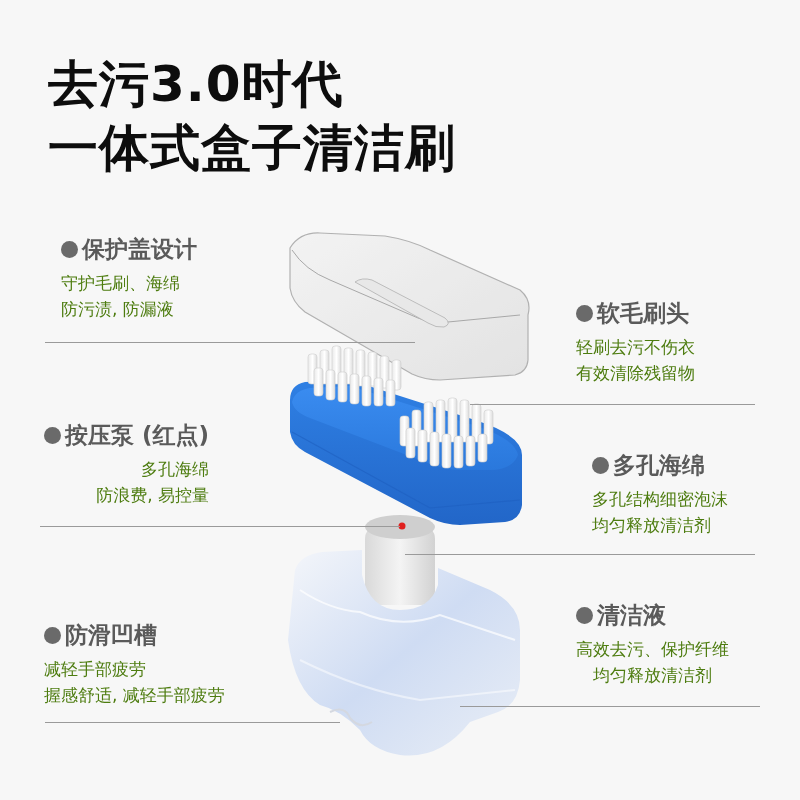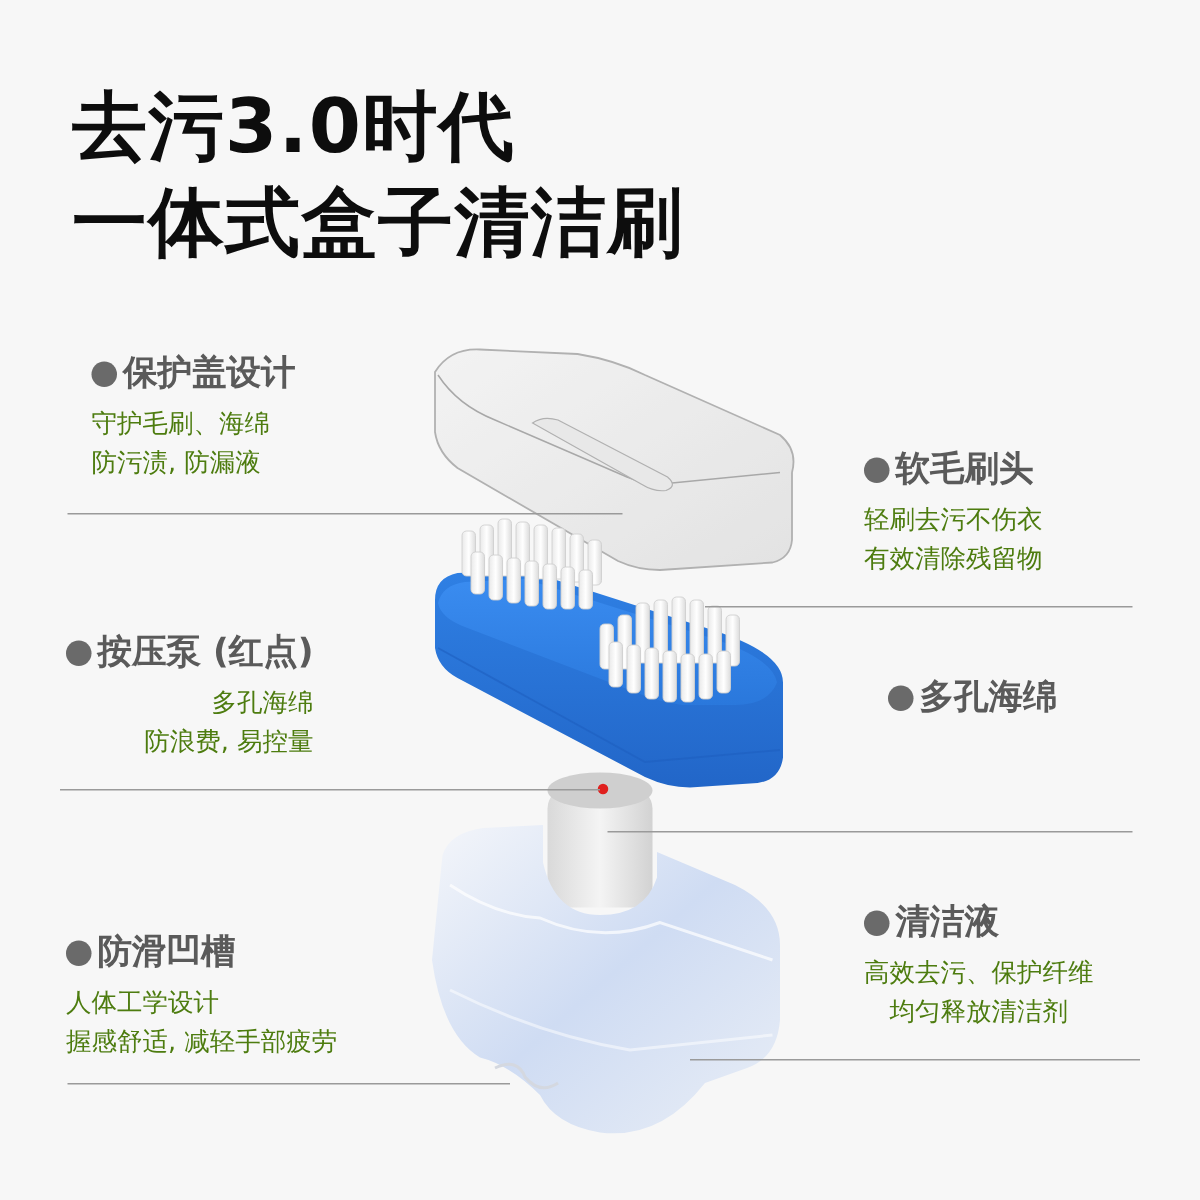--- a/index.html
+++ b/index.html
@@ -164,41 +164,45 @@
     <div>防浪费, 易控量</div>
   </div>
 </div>
 
 <div class="feature" style="left:44px; top:620px;">
   <div class="heading">
       <span class="dot"></span>
       <span>防滑凹槽</span>
     </div>
   <div class="desc">
-    <div>人体工学设计</div>
+    <div>减轻手部疲劳</div>
     <div>握感舒适, 减轻手部疲劳</div>
   </div>
 </div>
 
 <div class="feature" style="left:576px; top:298px;">
   <div class="heading">
       <span class="dot"></span>
       <span>软毛刷头</span>
     </div>
   <div class="desc">
     <div>轻刷去污不伤衣</div>
     <div>有效清除残留物</div>
   </div>
 </div>
 
 <div class="feature" style="left:576px; top:450px;margin-left:16px;">
   <div class="heading">
       <span class="dot"></span>
       <span>多孔海绵</span>
     </div>
+  <div class="desc">
+    <div>多孔结构细密泡沫</div>
+    <div>均匀释放清洁剂</div>
+  </div>
 </div>
 
 <div class="feature" style="left:576px; top:600px;text-align:center;">
   <div class="heading">
       <span class="dot"></span>
       <span>清洁液</span>
     </div>
   <div class="desc">
     <div>高效去污、保护纤维</div>
     <div>均匀释放清洁剂</div>

